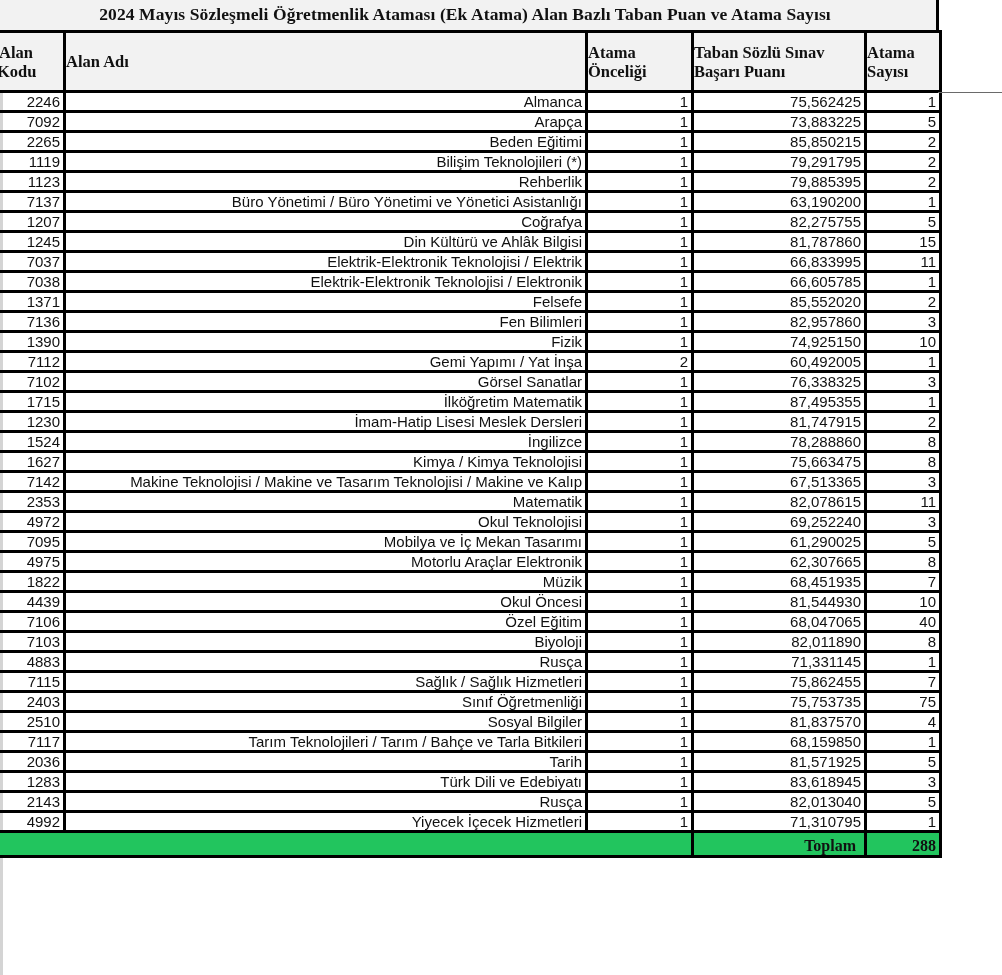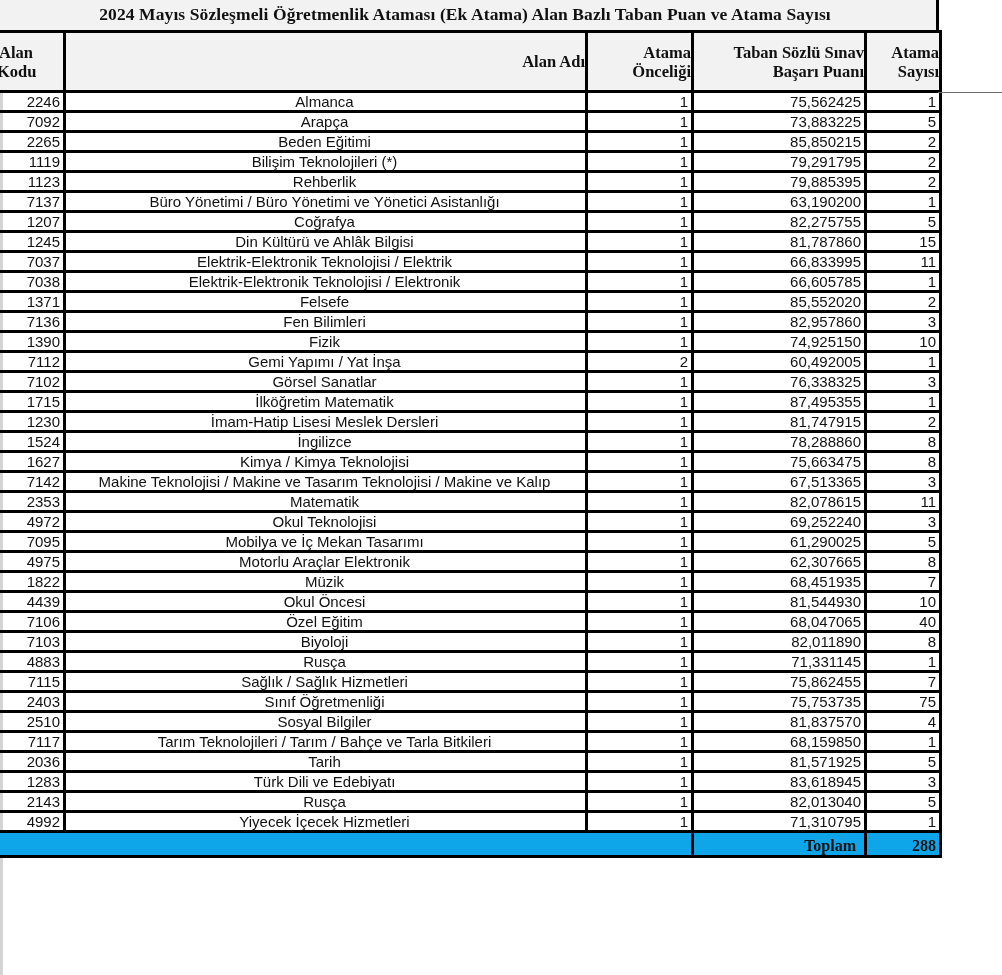--- a/index.html
+++ b/index.html
@@ -30,34 +30,34 @@
   col.c-code { width: 69px; }
   col.c-name { width: 522px; }
   col.c-prio { width: 106px; }
   col.c-score { width: 173px; }
   col.c-count { width: 75px; }
   th {
     background: #f2f2f2;
     font-family: "Liberation Serif", "DejaVu Serif", serif;
     font-weight: bold; font-size: 16.5px; color: #111;
     border: 3px solid #000; height: 57px; padding: 0;
-    line-height: 19px; text-align: right;
+    line-height: 19px; text-align: left;
   }
   th.code-h { text-align: right; padding-right: 30px; }
   th .ln { display: block; }
   td {
     border: 3px solid #000; border-top-width: 3px; border-bottom-width: 3px;
     height: 17px; padding: 0 3px; font-size: 15px; line-height: 17px;
     color: #111; white-space: nowrap; overflow: hidden;
     font-family: "Liberation Sans", "DejaVu Sans", sans-serif;
   }
   td.num { text-align: right; }
-  td.name { text-align: center; padding-left: 1px; }
+  td.name { text-align: right; padding-left: 1px; }
   tr.total td {
-    background: #0ea5e9; height: 22px;
+    background: #22c55e; height: 22px;
     font-family: "Liberation Serif", "DejaVu Serif", serif;
     font-weight: bold; font-size: 16px; vertical-align: bottom;
     line-height: 18px;
   }
   tr.total td.lbl { text-align: right; padding-right: 8px; }
   tr.total td.blank { border-right: none; }
   .guide-line {
     position: absolute; left: 938px; top: 92px; width: 64px; height: 1px;
     background: #6a6a6a;
   }

